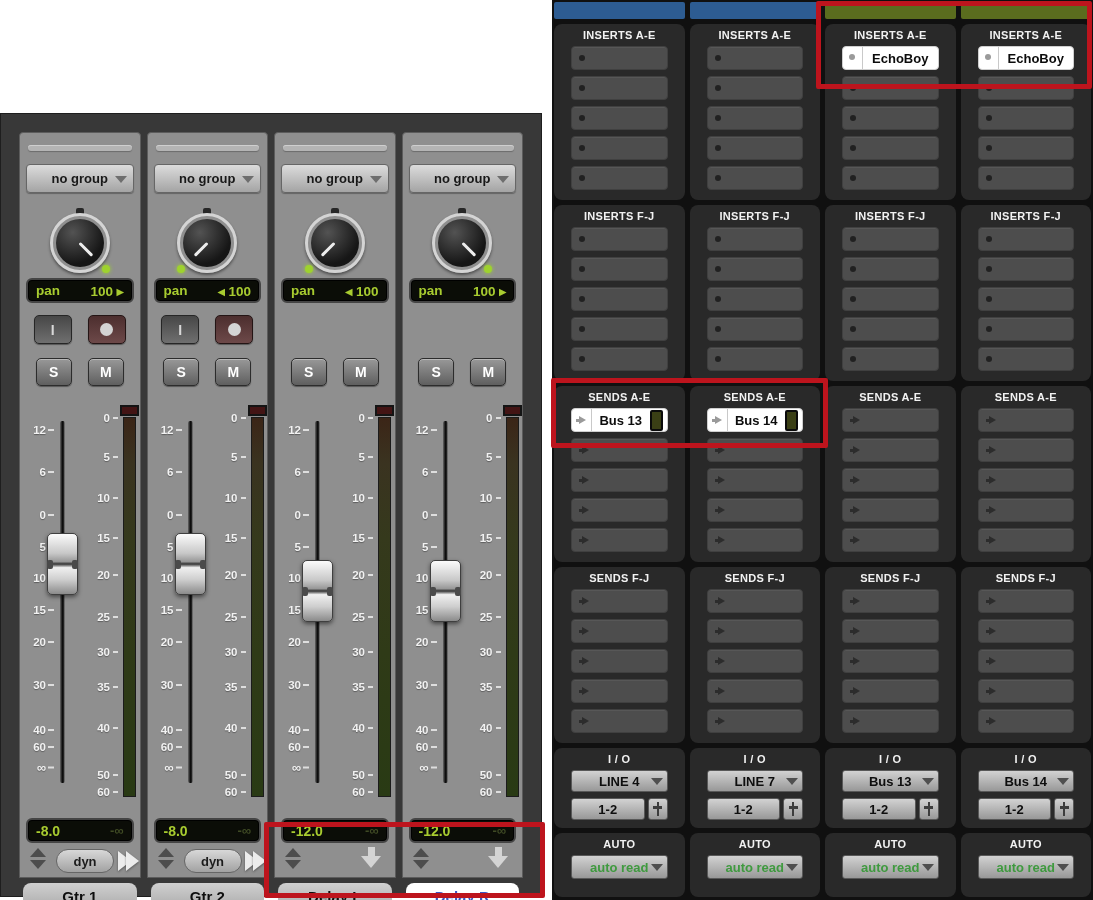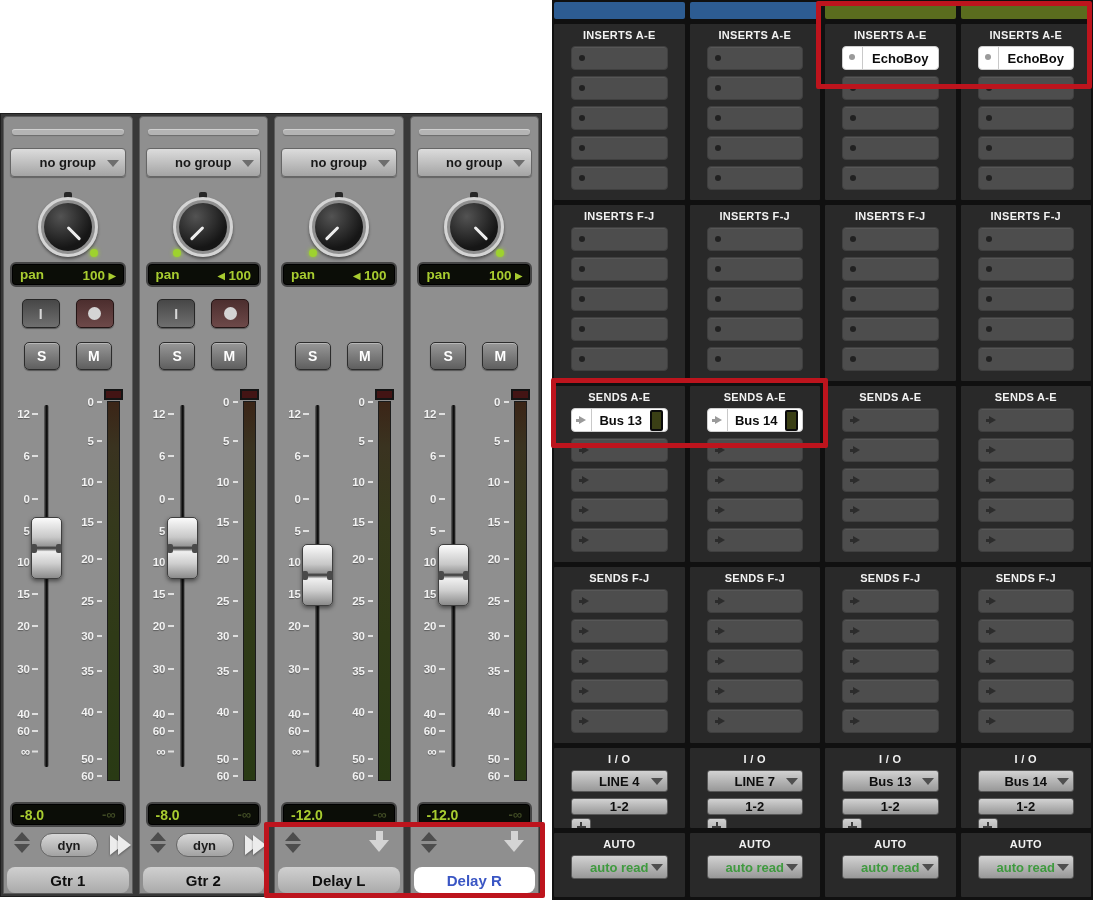--- a/index.html
+++ b/index.html
@@ -1,20 +1,20 @@
 <!DOCTYPE html>
 <html><head>
 <meta charset="utf-8">
 <style>
   html,body{margin:0;padding:0;}
   body{width:1093px;height:900px;background:#ffffff;position:relative;overflow:hidden;
        font-family:"Liberation Sans", sans-serif;}
   
   .mixer{position:absolute;left:0;top:113px;width:542px;height:784px;background:#383838;
-         border:1px solid #1e1e1e;box-sizing:border-box;display:flex;gap:6px;padding:2px;}
+         border:1px solid #1e1e1e;box-sizing:border-box;display:flex;gap:6px;padding:18px;}
   .strip{position:relative;flex:1;background:#8f8f8f;border:1px solid #5c5c5c;
          border-radius:4px 4px 0 0;box-sizing:border-box;}
   .topbar{position:absolute;top:12px;left:8px;right:8px;height:6px;background:#b4b4b4;
           border-radius:3px;box-shadow:inset 0 1px 0 #cfcfcf,0 1px 1px rgba(0,0,0,.25);}
   .group-btn{position:absolute;top:31px;left:6px;right:6px;height:27px;
              background:linear-gradient(#dcdcdc,#a4a4a4);border:1px solid #666;
              border-radius:4px;display:flex;align-items:center;justify-content:center;
              font-size:13px;font-weight:bold;color:#181818;box-shadow:0 1px 1px rgba(0,0,0,.3);}
   .chev{position:absolute;right:6px;top:50%;margin-top:-3px;width:0;height:0;
         border-left:6px solid transparent;border-right:6px solid transparent;
@@ -111,21 +111,21 @@
         border-top:12px solid #d4d4d4;}
   .name-bar{position:absolute;top:750px;left:3px;right:3px;height:26px;border-radius:8px;
         background:linear-gradient(#d0d0d0,#aaa);display:flex;align-items:center;
         justify-content:center;font-size:15px;font-weight:bold;color:#0e0e0e;}
   .selected .name-bar{background:#fff;color:#3a56c4;}
   
   .console{position:absolute;left:552px;top:0;width:541px;height:900px;background:#101010;
         box-sizing:border-box;display:flex;gap:5px;padding:2px;}
   .col{flex:1;display:flex;flex-direction:column;gap:5px;min-width:0;}
   .colorbar{height:17px;border-radius:2px;flex:none;}
-  .section{background:#292929;border-radius:1px;padding:3px 17px 0;box-sizing:border-box;
+  .section{background:#292929;border-radius:8px;padding:3px 17px 0;box-sizing:border-box;
         flex:none;overflow:hidden;}
   .sec-ins, .sec-send{height:176px;}
   .sec-io{height:80px;}  .sec-auto{height:64px;}
   .sec-label{text-align:center;color:#f2f2f2;font-weight:bold;font-size:11px;
         letter-spacing:.3px;padding:2px 0 5px;white-space:nowrap;}
   .slot{height:24px;background:#4d4d4d;border-radius:4px;margin-bottom:6px;position:relative;
         border:1px solid #404040;box-sizing:border-box;
         box-shadow:inset 0 1px 0 rgba(255,255,255,.06);}
   .slot .dot{position:absolute;left:7px;top:8px;width:6px;height:6px;border-radius:50%;
         background:#212121;}
@@ -144,21 +144,21 @@
   .slot.white .cell-l .sarrow::after{border-left-color:#9a9a9a;}
   .wlabel{flex:1;text-align:center;font-weight:bold;font-size:13px;color:#0c0c0c;
         white-space:nowrap;overflow:hidden;}
   .send-meter{width:9px;height:17px;background:#3a3f15;border:2px solid #0b0b0b;
         border-radius:2px;margin-right:4px;flex:none;}
   .io-btn{height:22px;background:linear-gradient(#d2d2d2,#989898);border:1px solid #585858;
         border-radius:3px;display:flex;align-items:center;justify-content:center;
         font-size:13px;font-weight:bold;color:#0e0e0e;position:relative;margin-bottom:6px;
         box-sizing:border-box;}
   .io-btn .chev{border-top-color:#4f4f4f;right:4px;}
-  .out-row{display:flex;gap:3px;flex-direction:column;}
+  .out-row{display:flex;gap:3px;}
   .out-row .io-btn{flex:1;margin-bottom:0;}
   .mini-fader-btn{width:20px;height:22px;background:linear-gradient(#d2d2d2,#989898);
         border:1px solid #585858;border-radius:3px;position:relative;flex:none;
         box-sizing:border-box;}
   .mini-fader-btn::before{content:"";position:absolute;left:50%;top:3px;bottom:3px;width:2px;
         margin-left:-1px;background:#3d3d3d;}
   .mini-fader-btn::after{content:"";position:absolute;left:50%;top:7px;width:9px;height:3px;
         margin-left:-4.5px;background:#3d3d3d;}
   .auto-btn{height:24px;color:#3f9a3f;}
   

